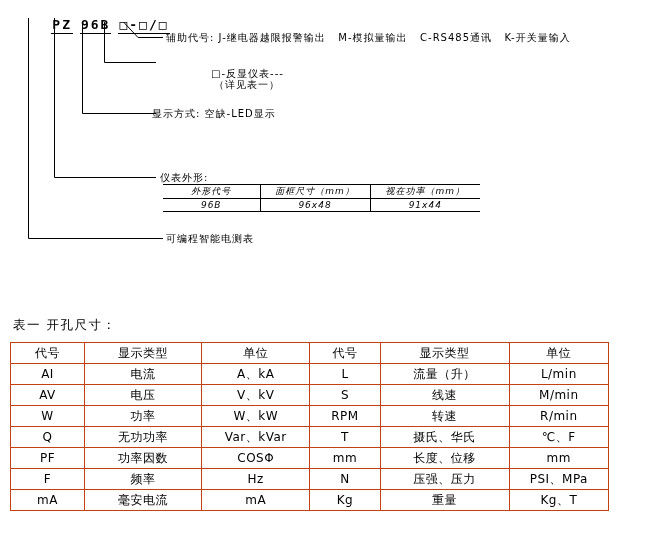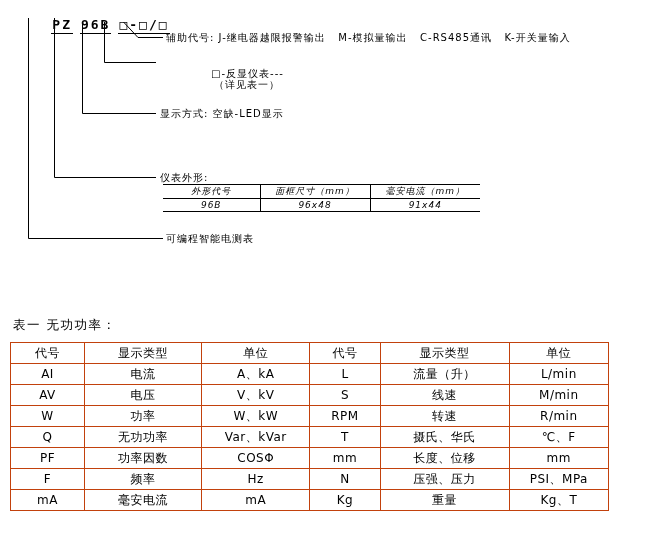--- a/index.html
+++ b/index.html
@@ -63,49 +63,49 @@
 
   <div class="model-code">
     <span class="tok">PZ</span><span class="tok">96B</span><span class="tok">□-□/□</span>
   </div>
 
   <div class="ann" style="left:166px; top:32px;">辅助代号: J-继电器越限报警输出   M-模拟量输出   C-RS485通讯   K-开关量输入</div>
 
   <div class="ann" style="left:211px; top:68px;">□-反显仪表---</div>
   <div class="ann" style="left:214px; top:79px;">（详见表一）</div>
 
-  <div class="ann" style="left:160px; top:108px;">显示方式: 空缺-LED显示</div>
+  <div class="ann" style="left:152px; top:108px;">显示方式: 空缺-LED显示</div>
 
   <div class="ann" style="left:160px; top:172px;">仪表外形:</div>
 
   <table class="shape-table">
     <colgroup>
         <col style="width:97px">
         <col style="width:110px">
         <col style="width:110px">
       </colgroup>
     <thead>
         <tr>
           <th>外形代号</th>
           <th>面框尺寸（mm）</th>
-          <th>毫安电流（mm）</th>
+          <th>视在功率（mm）</th>
         </tr>
       </thead>
     <tbody>
         <tr>
           <td>96B</td>
           <td>96x48</td>
           <td>91x44</td>
         </tr>
       </tbody>
   </table>
 
   <div class="ann" style="left:166px; top:233px;">可编程智能电测表</div>
 
-  <div class="table1-caption">表一 无功功率：</div>
+  <div class="table1-caption">表一 开孔尺寸：</div>
 
   <table class="func-table">
     <colgroup>
       <col style="width:82px">
         <col style="width:128px">
         <col style="width:116px">
       <col style="width:77px">
         <col style="width:140px">
         <col style="width:106px">
     </colgroup>

